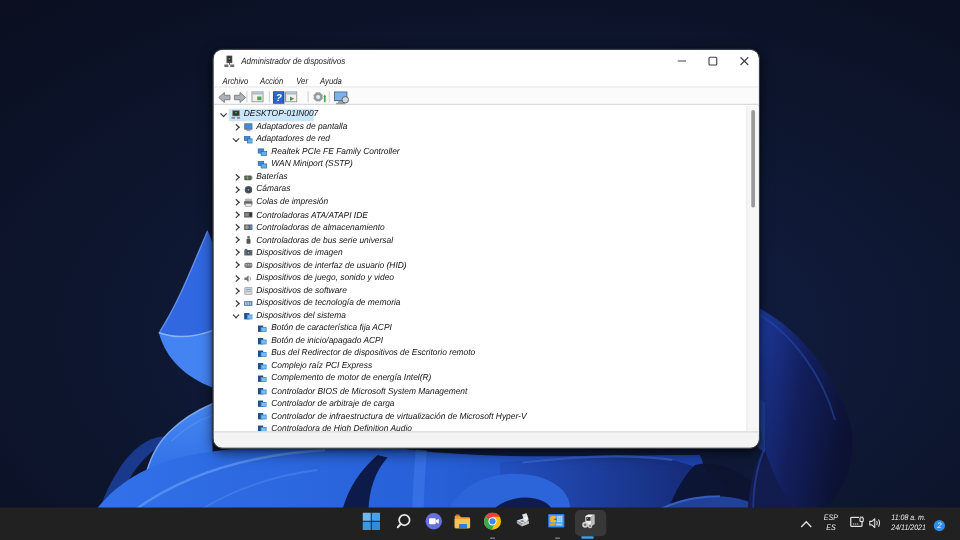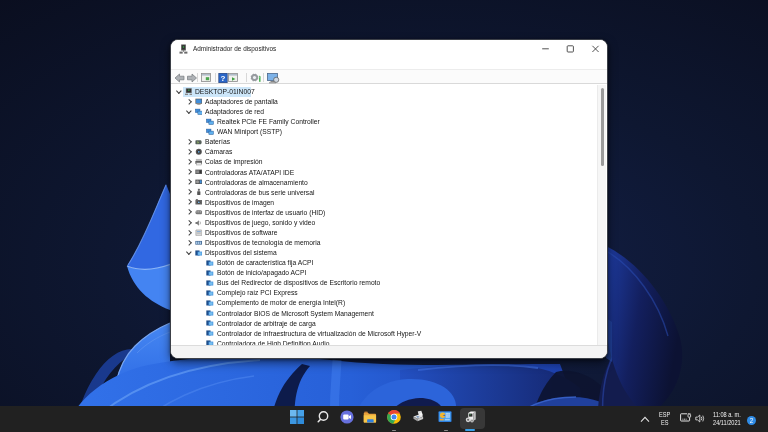--- a/index.html
+++ b/index.html
@@ -1,18 +1,18 @@
 <!DOCTYPE html>
 <html><head>
 <meta charset="utf-8">
 <style>
 * { margin:0; padding:0; box-sizing:border-box; }
 html,body { width:768px; height:432px; overflow:hidden; background:#0a0f22; }
 body { font-family:"Liberation Sans", sans-serif; }
-#screen { position:absolute; left:0; top:0; width:768px; height:432px; overflow:hidden; }
+#screen { position:absolute; left:0; top:0; width:768px; height:432px; overflow:hidden;font-style:italic; }
 #wall { position:absolute; left:0; top:0; }
 
 #win { position:absolute; left:170px; top:39px; width:438px; height:320px;
   background:#ffffff; border-radius:8px; border:1px solid #3c4048;
   box-shadow:0 4px 10px rgba(0,0,0,0.5), 0 1px 3px rgba(0,0,0,0.4); overflow:hidden; }
 #titlebar { position:absolute; left:0; top:0; width:100%; height:18px; background:#ffffff; }
 #title-ico { position:absolute; left:8px; top:4px; }
 #title-txt { position:absolute; left:22px; top:4px; font-size:7.2px; color:#1b1b1b; transform:scaleX(0.89); transform-origin:0 0; }
 .cap { position:absolute; top:0; width:26px; height:18px; }
 #menubar { position:absolute; left:0; top:18px; width:100%; height:11px; background:#ffffff; }
@@ -124,20 +124,26 @@
     <svg class="cap" style="left:361px" width="26" height="18" viewBox="0 0 26 18">
           <line x1="10.2" y1="8.8" x2="16.8" y2="8.8" stroke="#404040" stroke-width="0.9"></line>
         </svg>
     <svg class="cap" style="left:386px" width="26" height="18" viewBox="0 0 26 18">
           <rect x="10.2" y="5.8" width="6.2" height="6.2" fill="none" stroke="#404040" stroke-width="0.9" rx="0.8"></rect>
         </svg>
     <svg class="cap" style="left:411px" width="26" height="18" viewBox="0 0 26 18">
           <path d="M10.4 5.8 L16.6 12 M16.6 5.8 L10.4 12" stroke="#404040" stroke-width="0.9"></path>
         </svg>
   </div>
+  <div id="menubar">
+    <div class="mi" style="left:7px">Archivo</div>
+    <div class="mi" style="left:37px">Acción</div>
+    <div class="mi" style="left:66px">Ver</div>
+    <div class="mi" style="left:85px">Ayuda</div>
+  </div>
   <div id="toolbar">
     <svg style="position:absolute;left:2.5px;top:2.5px" width="24" height="10" viewBox="0 0 24 10">
       <path d="M5.5 1 L1 5 L5.5 9 L5.5 6.8 L10 6.8 L10 3.2 L5.5 3.2 Z" fill="#aeb2b6" stroke="#74787c" stroke-width="0.7"></path>
       <path d="M18 1 L22.5 5 L18 9 L18 6.8 L13.5 6.8 L13.5 3.2 L18 3.2 Z" fill="#aeb2b6" stroke="#74787c" stroke-width="0.7"></path>
     </svg>
     <div class="tsep" style="left:25.5px"></div>
     <svg style="position:absolute;left:30px;top:3px" width="10" height="9" viewBox="0 0 10 9">
       <rect x="0.5" y="0.5" width="9" height="8" fill="#f0f0ee" stroke="#8a8a8a" stroke-width="0.8"></rect>
       <rect x="1" y="1" width="8" height="1.6" fill="#b0bcc8"></rect>
       <rect x="4.8" y="4.2" width="3.4" height="3" fill="#4aa54c"></rect>

